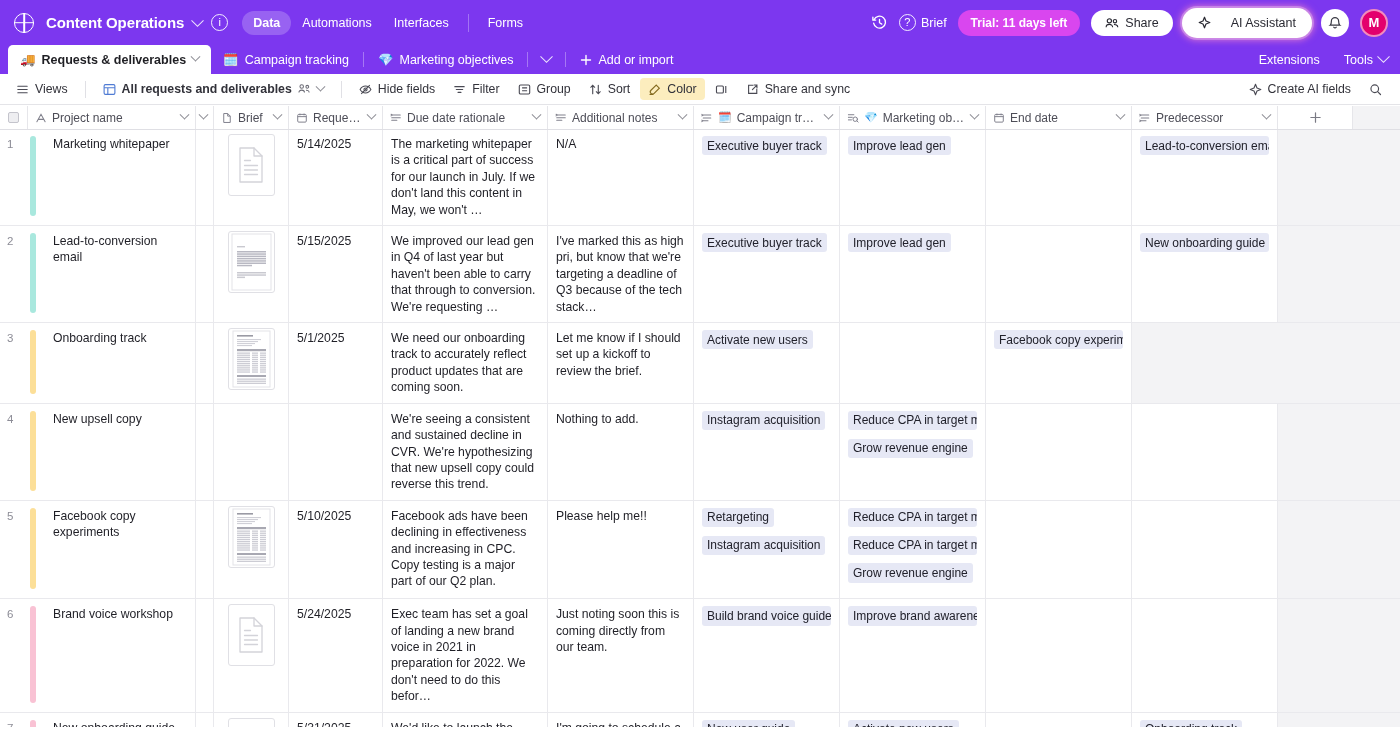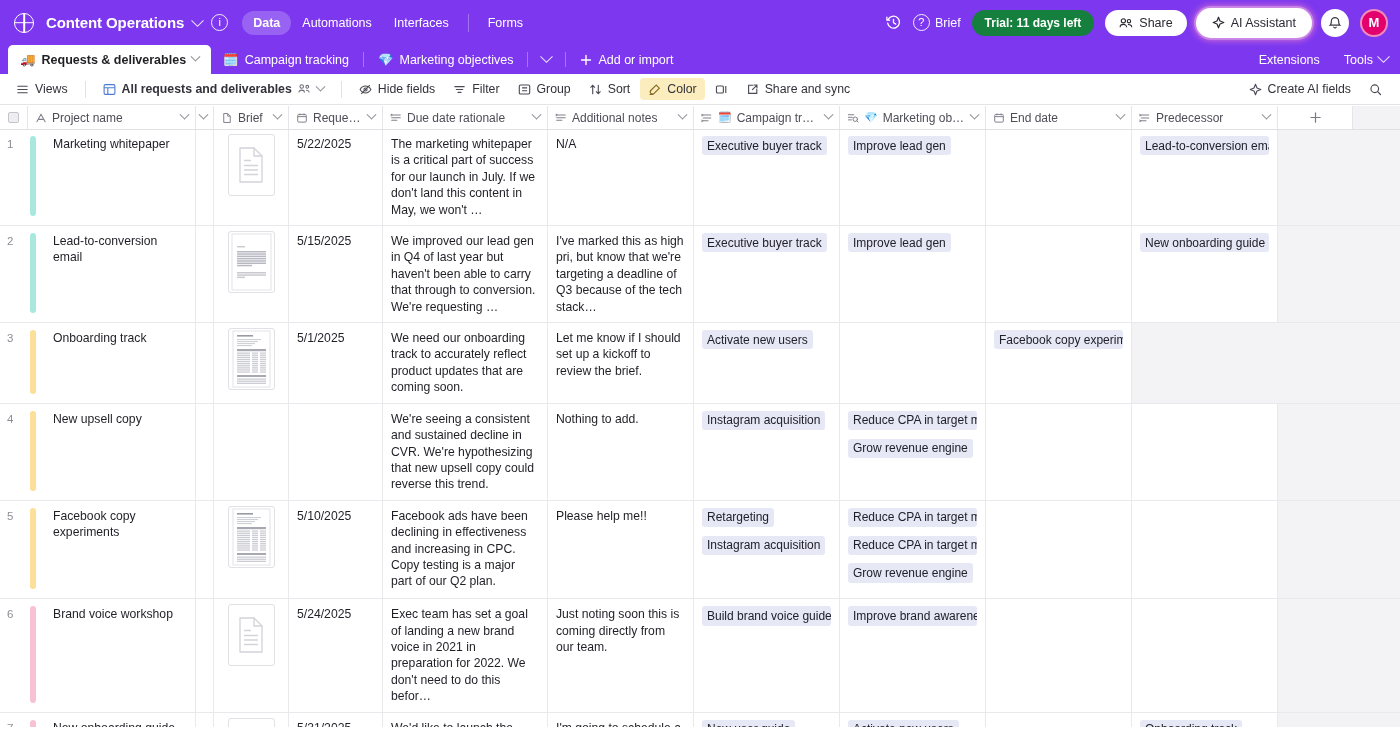--- a/index.html
+++ b/index.html
@@ -66,32 +66,32 @@
   }
   .nav-pill.active { background: rgba(255,255,255,.22); font-weight: bold; }
   .nav-sep {
     width: 1px; height: 18px; background: rgba(255,255,255,.3);
     margin: 0 8px;
   }
   .spacer { flex: 1 1 auto; }
   .tb-right { display: flex; align-items: center; gap: 11px; }
   .help-link { color:#fff; font-size:12.5px; display:flex; align-items:center; gap:5px; }
   .trial-pill {
-    background: #15803d; color: #fff; font-size: 12px; font-weight: bold;
+    background: #d946ef; color: #fff; font-size: 12px; font-weight: bold;
     padding: 6px 13px; border-radius: 15px; white-space: nowrap;
   }
   .white-pill {
     background: #fff; color: #2a2a33; font-size: 12.5px;
     padding: 6px 14px; border-radius: 15px; display: flex;
     align-items: center; gap: 6px; white-space: nowrap;
   }
   .ai-pill {
     position: relative; background: #fff; color: #2a2a33;
     font-size: 12.5px; padding: 6px 14px; border-radius: 15px;
-    display: flex; align-items: center; gap: 6px; white-space: nowrap;
+    display: flex; align-items: center; gap: 20px; white-space: nowrap;
     box-shadow: 0 0 0 2px #fff,
                 0 0 0 4px rgba(255,255,255,.25),
                 0 0 7px 4px rgba(255,140,200,.75);
     background-clip: padding-box;
   }
   .bell-btn {
     width: 28px; height: 28px; border-radius: 50%; background:#fff;
     display:flex; align-items:center; justify-content:center;
   }
   .avatar {
@@ -508,21 +508,21 @@
         <div class="cell" style="width:18px;padding:0"></div>
         <div class="cell" style="width:75px;display:flex;align-items:flex-start;justify-content:center;padding-top:5px">
           <div class="thumb">
             <svg width="30" height="38" viewBox="0 0 30 38" fill="none" stroke="#d3d3d9" stroke-width="1.3" stroke-linejoin="round" stroke-linecap="round">
               <path d="M4 2h14l8 8v26H4Z"></path>
               <path d="M18 2v8h8"></path>
               <path d="M8.5 14.5h6M8.5 19.5h13M8.5 24h13M8.5 28.5h13"></path>
             </svg>
           </div>
         </div>
-        <div class="cell" style="width:94px">5/22/2025</div>
+        <div class="cell" style="width:94px">5/14/2025</div>
         <div class="cell" style="width:165px">The marketing whitepaper is a critical part of success for our launch in July. If we don't land this content in May, we won't …</div>
         <div class="cell" style="width:146px">N/A</div>
         <div class="cell" style="width:146px"><div class="tag">Executive buyer track</div></div>
         <div class="cell" style="width:146px"><div class="tag">Improve lead gen</div></div>
         <div class="cell" style="width:146px"></div>
         <div class="cell" style="width:146px"><div class="tag">Lead-to-conversion email</div></div>
         <div class="rightpad"></div>
       </div>
       <div class="row" style="min-height:71px">
         <div class="cell num" style="width:28px;border-right:none;justify-content:flex-start">2</div>

